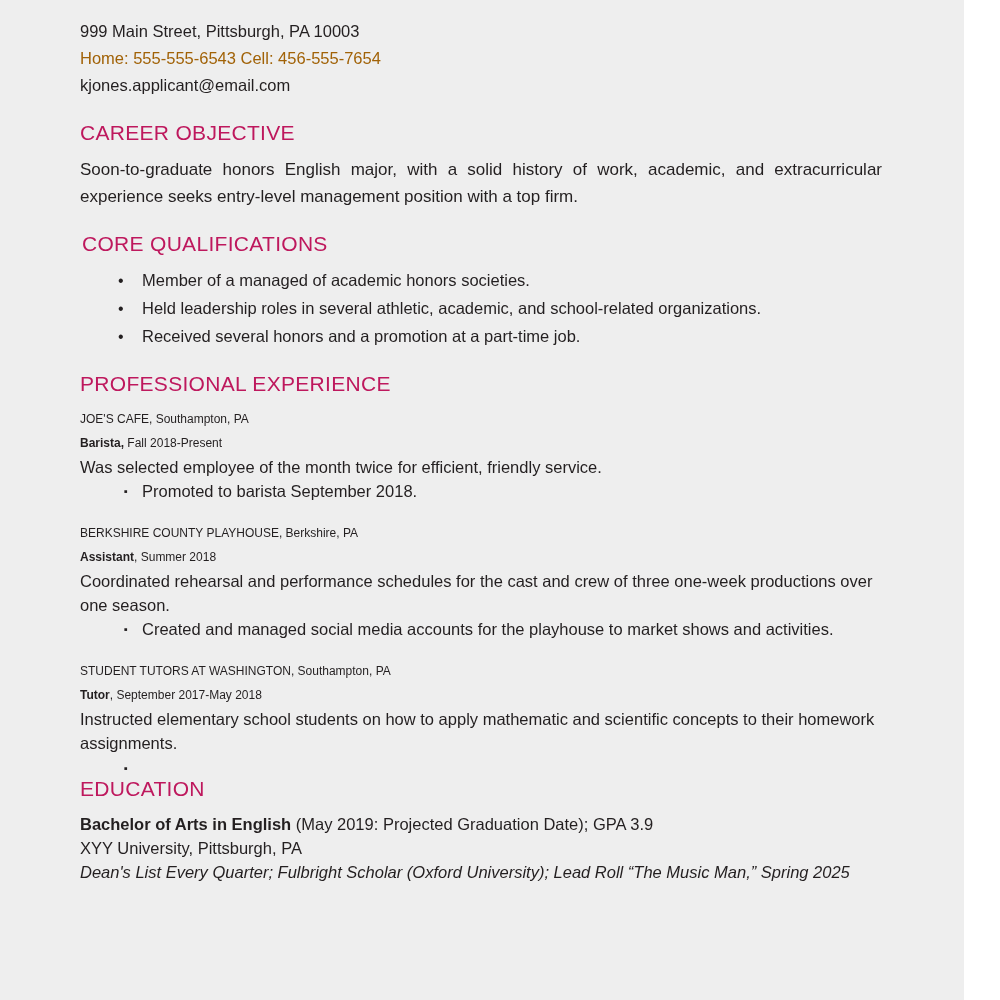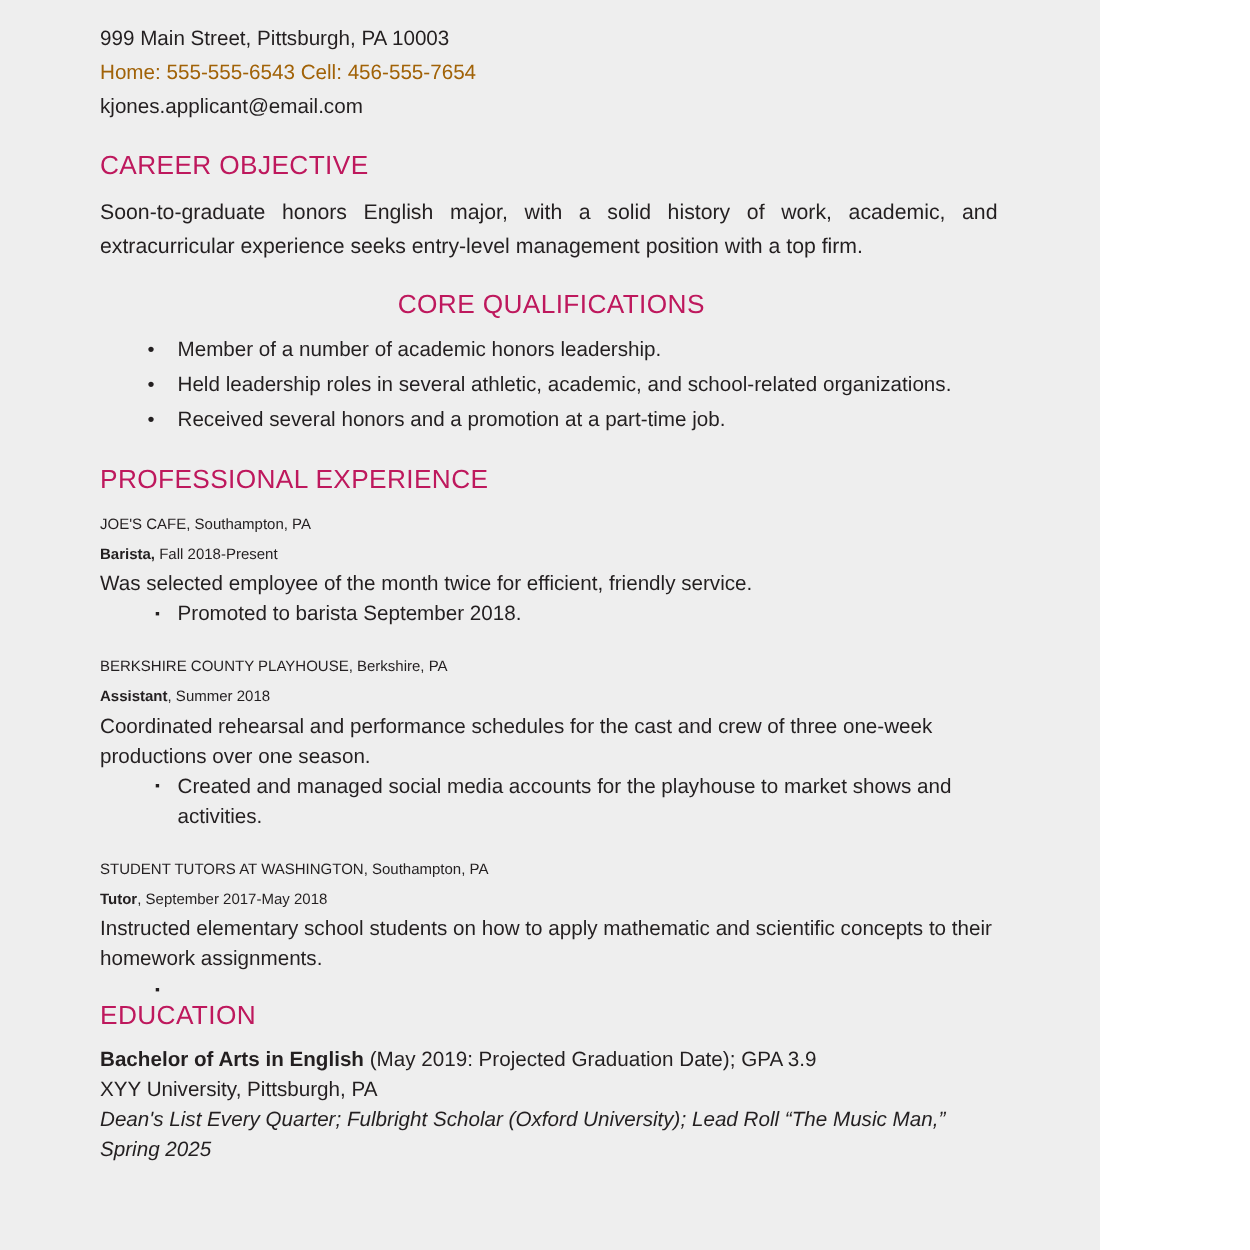--- a/index.html
+++ b/index.html
@@ -8,21 +8,21 @@
   }
   body {
     width: 1000px;
     height: 1000px;
     background: #ffffff;
     font-family: "Liberation Sans", sans-serif;
     color: #231f20;
   }
   #resume-page {
     position: relative;
-    width: 880px;
+    width: 964px;
     height: 1000px;
     background: #eeeeee;
     box-sizing: border-box;
     padding: 18px 80px 0 80px;
     overflow: hidden;
   }
   .contact-line {
     font-size: 16.5px;
     line-height: 27px;
     color: #231f20;
@@ -36,21 +36,20 @@
   h2.section-heading {
     font-size: 21px;
     font-weight: 400;
     letter-spacing: 0.3px;
     color: #be185d;
     margin: 22px 0 12px 0;
     line-height: 1.1;
   }
   h2.section-heading.indent {
     margin-left: 2px;
-    text-align: center;
   }
   .objective-text {
     font-size: 17px;
     line-height: 27px;
     text-align: justify;
     text-justify: inter-word;
     margin: 0 0 4px 0;
     padding-right: 2px;
   }
   ul.bullets {
@@ -125,21 +124,21 @@
     <div class="contact-line">999 Main Street, Pittsburgh, PA 10003</div>
     <div class="contact-line muted">Home: 555-555-6543 Cell: 456-555-7654</div>
     <div class="contact-line">kjones.applicant@email.com</div>
   </div>
 
   <h2 class="section-heading">CAREER OBJECTIVE</h2>
   <p class="objective-text">Soon-to-graduate honors English major, with a solid history of work, academic, and extracurricular experience seeks entry-level management position with a top firm.</p>
 
   <h2 class="section-heading indent">CORE QUALIFICATIONS</h2>
   <ul class="bullets">
-    <li><span class="marker">•</span><span>Member of a number of academic honors leadership.</span></li>
+    <li><span class="marker">•</span><span>Member of a managed of academic honors societies.</span></li>
     <li><span class="marker">•</span><span>Held leadership roles in several athletic, academic, and school-related organizations.</span></li>
     <li><span class="marker">•</span><span>Received several honors and a promotion at a part-time job.</span></li>
   </ul>
 
   <h2 class="section-heading">PROFESSIONAL EXPERIENCE</h2>
 
   <div class="job-block">
     <p class="job-line">JOE'S CAFE, Southampton, PA</p>
     <p class="job-line"><b>Barista,</b><span> Fall 2018-Present</span></p>
     <p class="job-desc">Was selected employee of the month twice for efficient, friendly service.</p>

